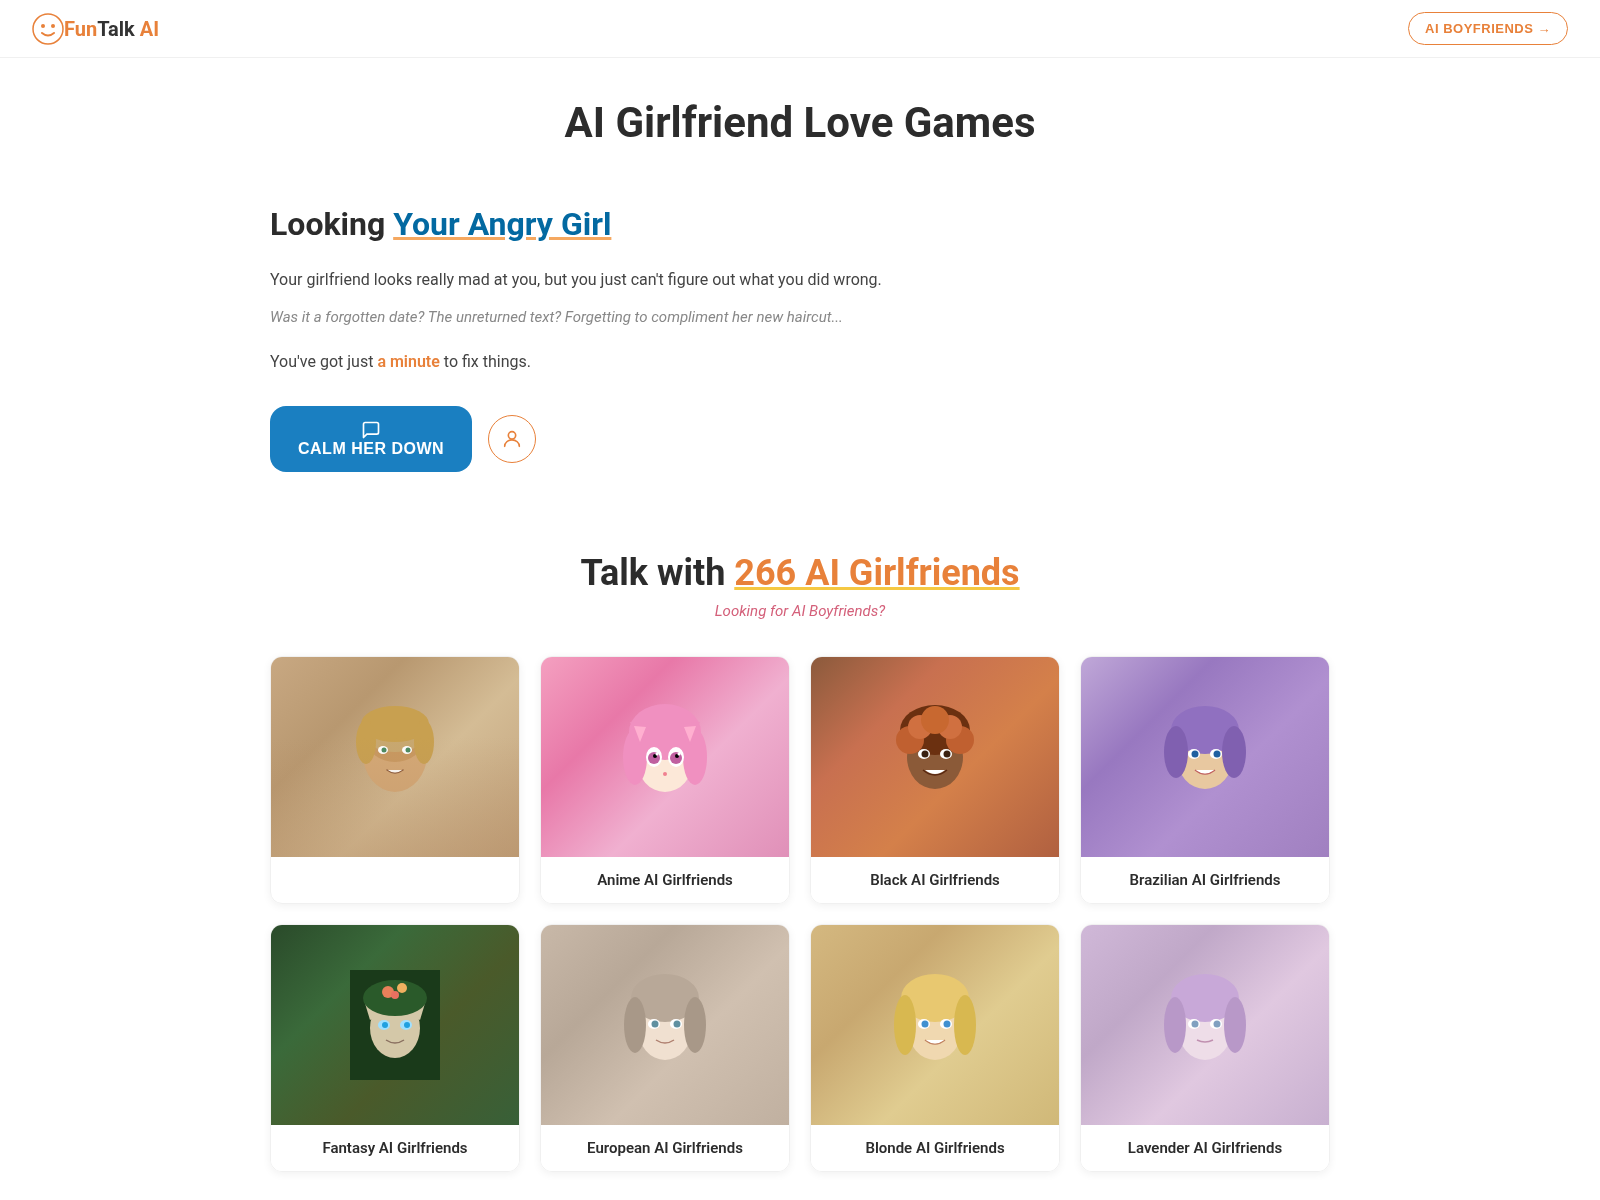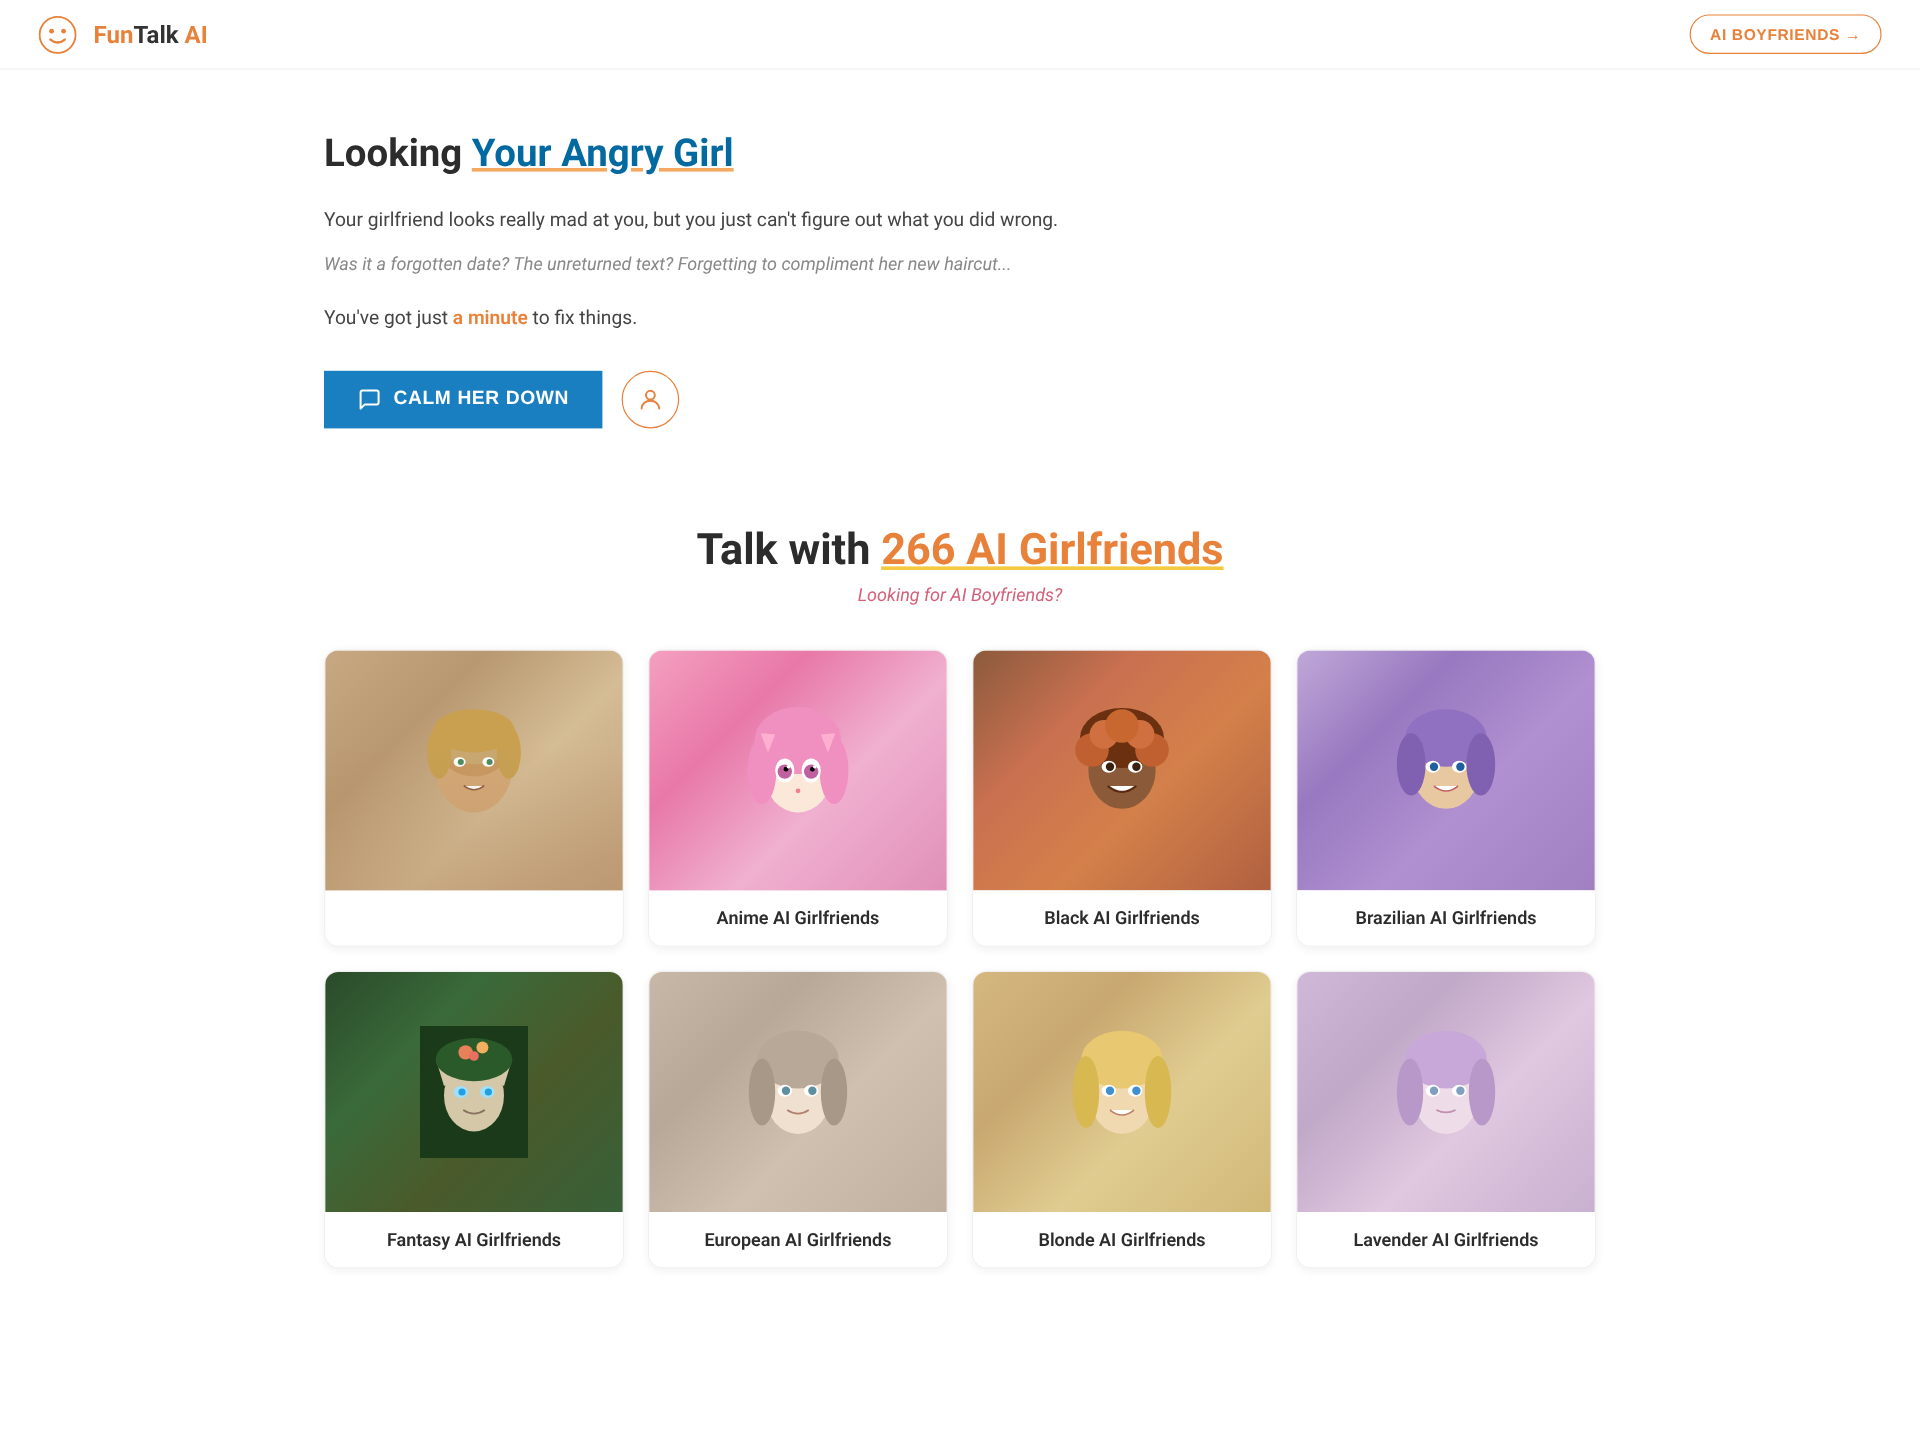--- a/index.html
+++ b/index.html
@@ -9,21 +9,21 @@
     .header {
       display: flex;
       align-items: center;
       justify-content: space-between;
       padding: 12px 32px;
       border-bottom: 1px solid #f0f0f0;
     }
     .logo-area {
       display: flex;
       align-items: center;
-      gap: 14px;
+      gap: 0;
       cursor: pointer;
     }
     .logo-icon {
       width: 32px;
       height: 32px;
     }
     .logo-text {
       font-size: 20px;
       font-weight: 700;
     }
@@ -93,28 +93,29 @@
     .cta-row {
       display: flex;
       align-items: center;
       gap: 16px;
     }
     .calm-button {
       background: #1a7fc1;
       color: #fff;
       border: none;
       padding: 14px 28px;
-      border-radius: 0;
+      border-radius: 16px;
       font-size: 16px;
       font-weight: 700;
       cursor: pointer;
       display: flex;
       align-items: center;
-      gap: 10px;
+      gap: 0;
       letter-spacing: 0.5px;
+      flex-direction: column;
     }
     .chat-icon-svg { width: 20px; height: 20px; }
     .avatar-circle-btn {
       width: 48px;
       height: 48px;
       border-radius: 50%;
       border: 1.5px solid #e8813a;
       background: #fff;
       display: flex;
       align-items: center;
@@ -271,20 +272,21 @@
     </svg>
     <span class="logo-text">
       <span class="fun">Fun</span><span style="color:#333">Talk</span><span class="ai"> AI</span>
     </span>
   </div>
   <button class="nav-button">AI BOYFRIENDS →</button>
 </header>
 
 <main class="main">
 
+  <h1 class="page-title">AI Girlfriend Love Games</h1>
 
   <section class="hero-section">
     <div class="hero-content">
       <h2 class="hero-heading">
         <span>Looking </span><span class="highlight-red">Your Angry Girl</span>
       </h2>
       <p class="hero-desc">Your girlfriend looks really mad at you, but you just can't figure out what you did wrong.</p>
       <p class="hero-desc-italic">Was it a forgotten date? The unreturned text? Forgetting to compliment her new haircut...</p>
       <p class="hero-desc-minute">
         <span>You've got just </span><span class="highlight-orange">a minute</span><span> to fix things.</span>

